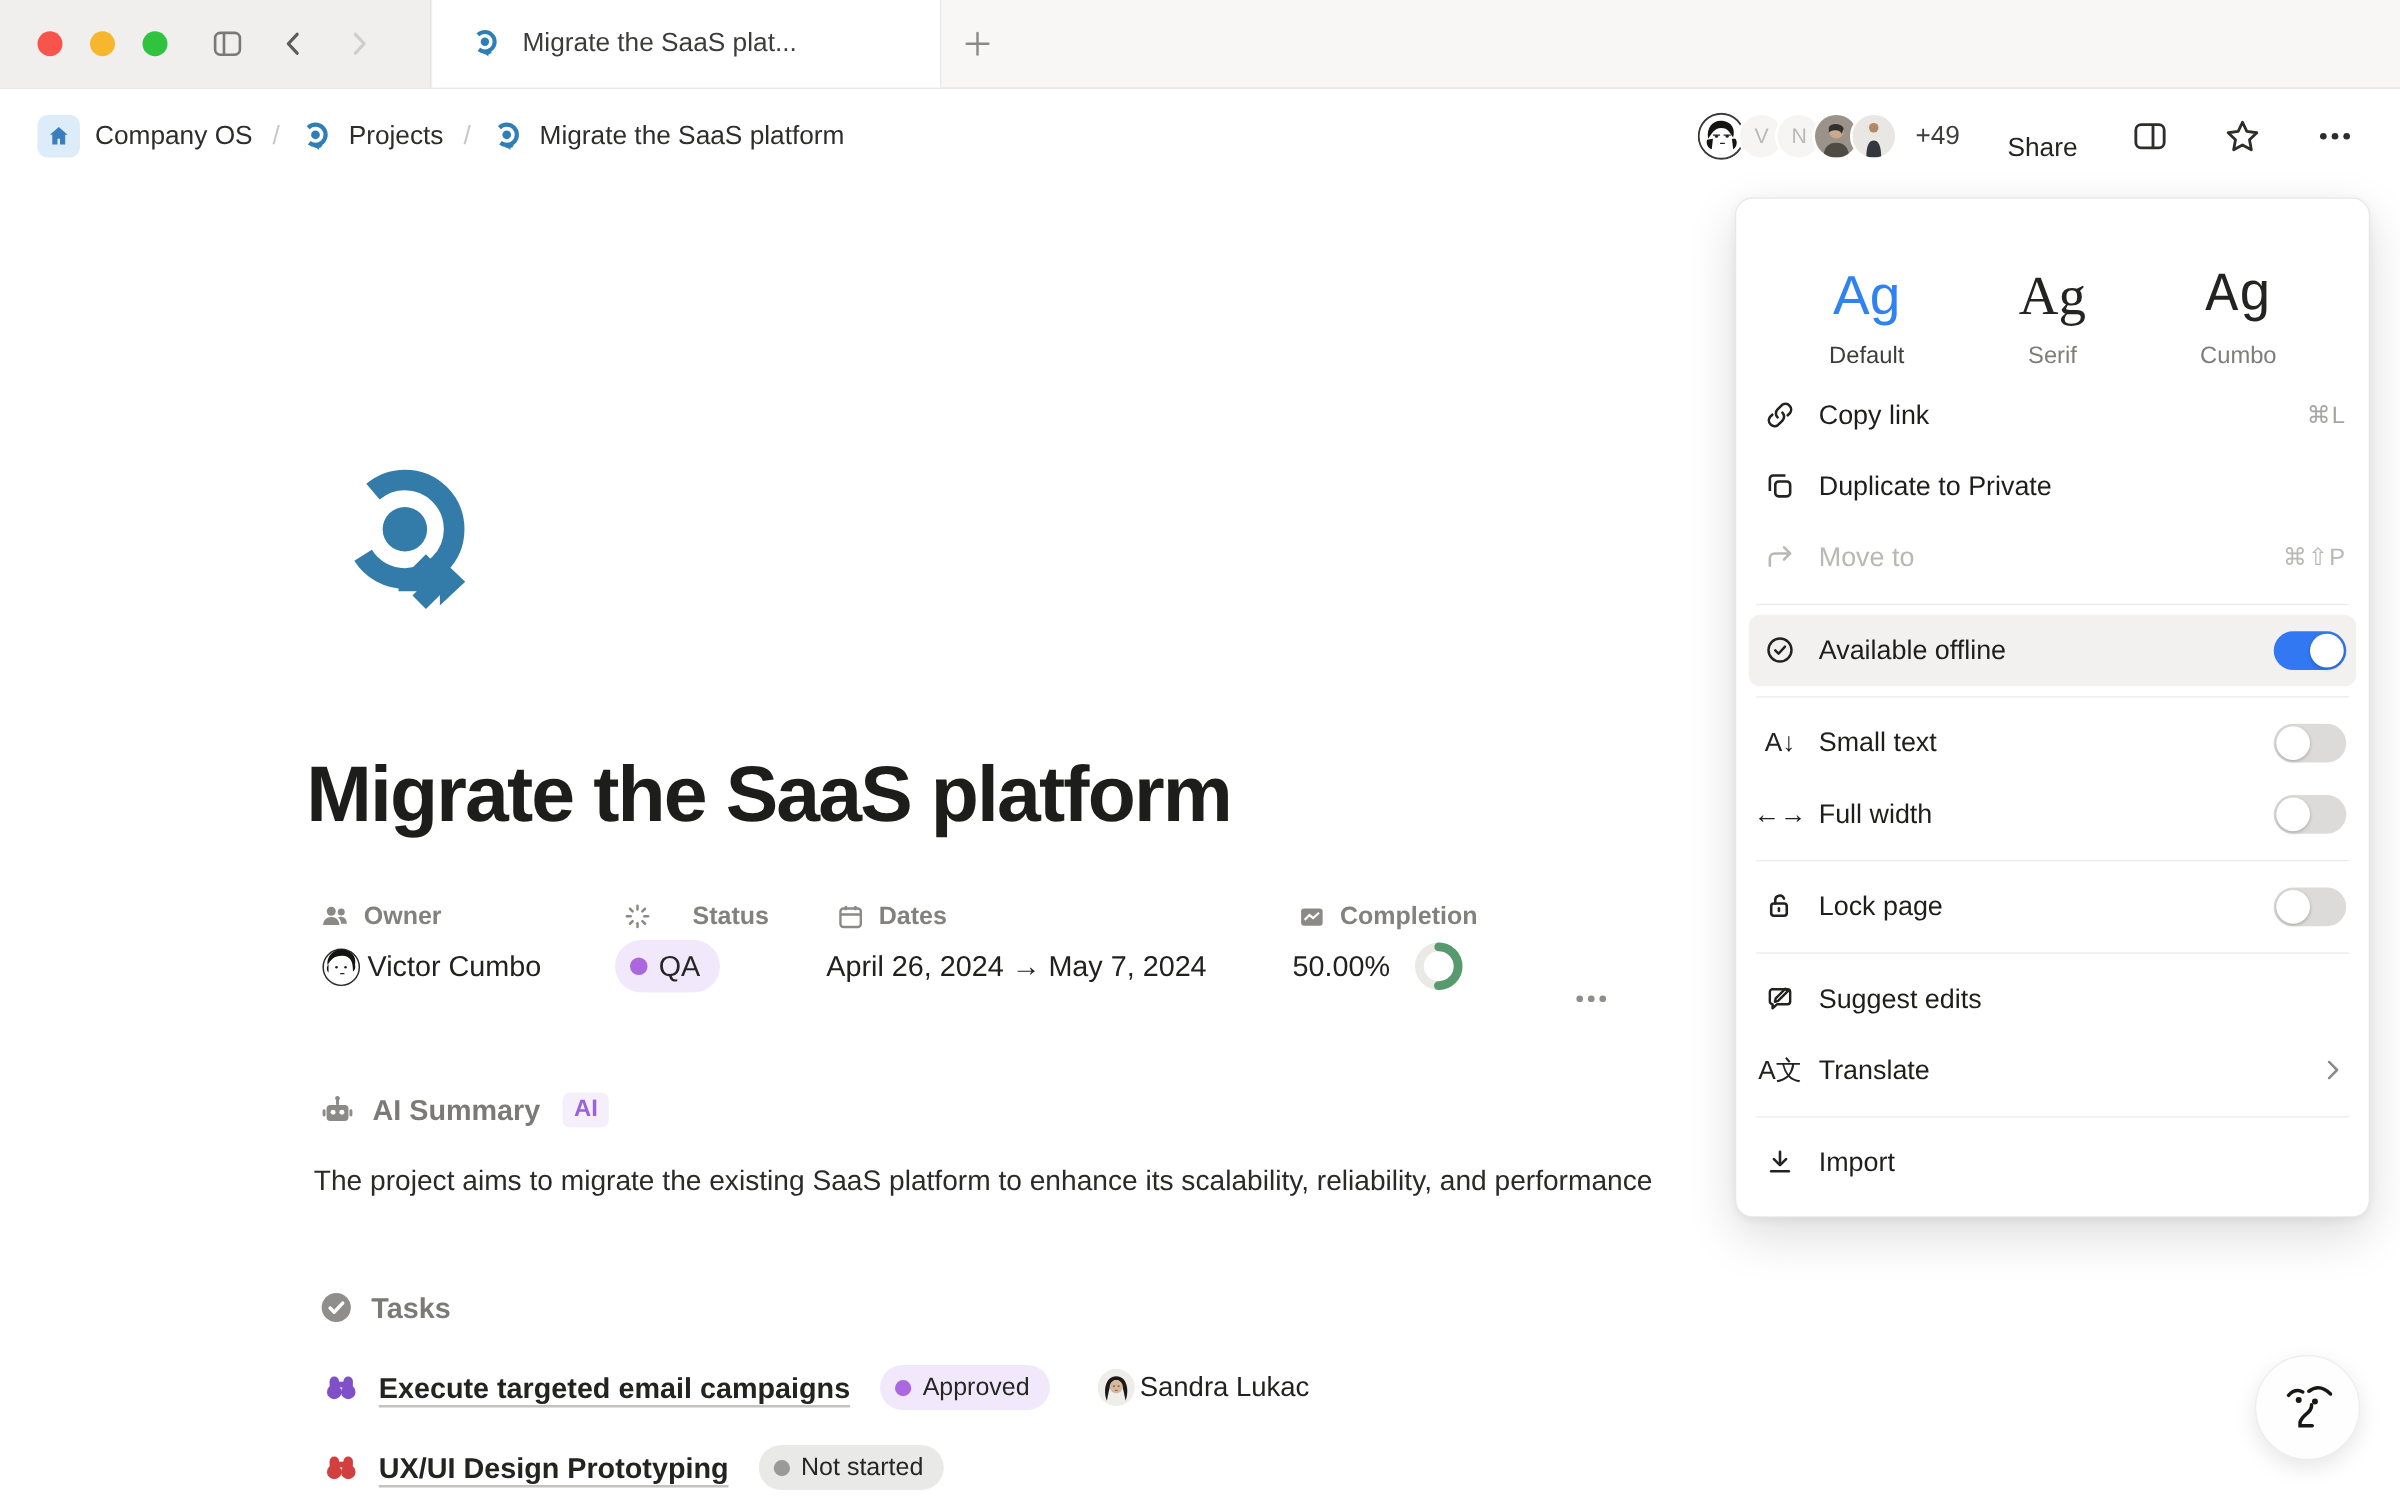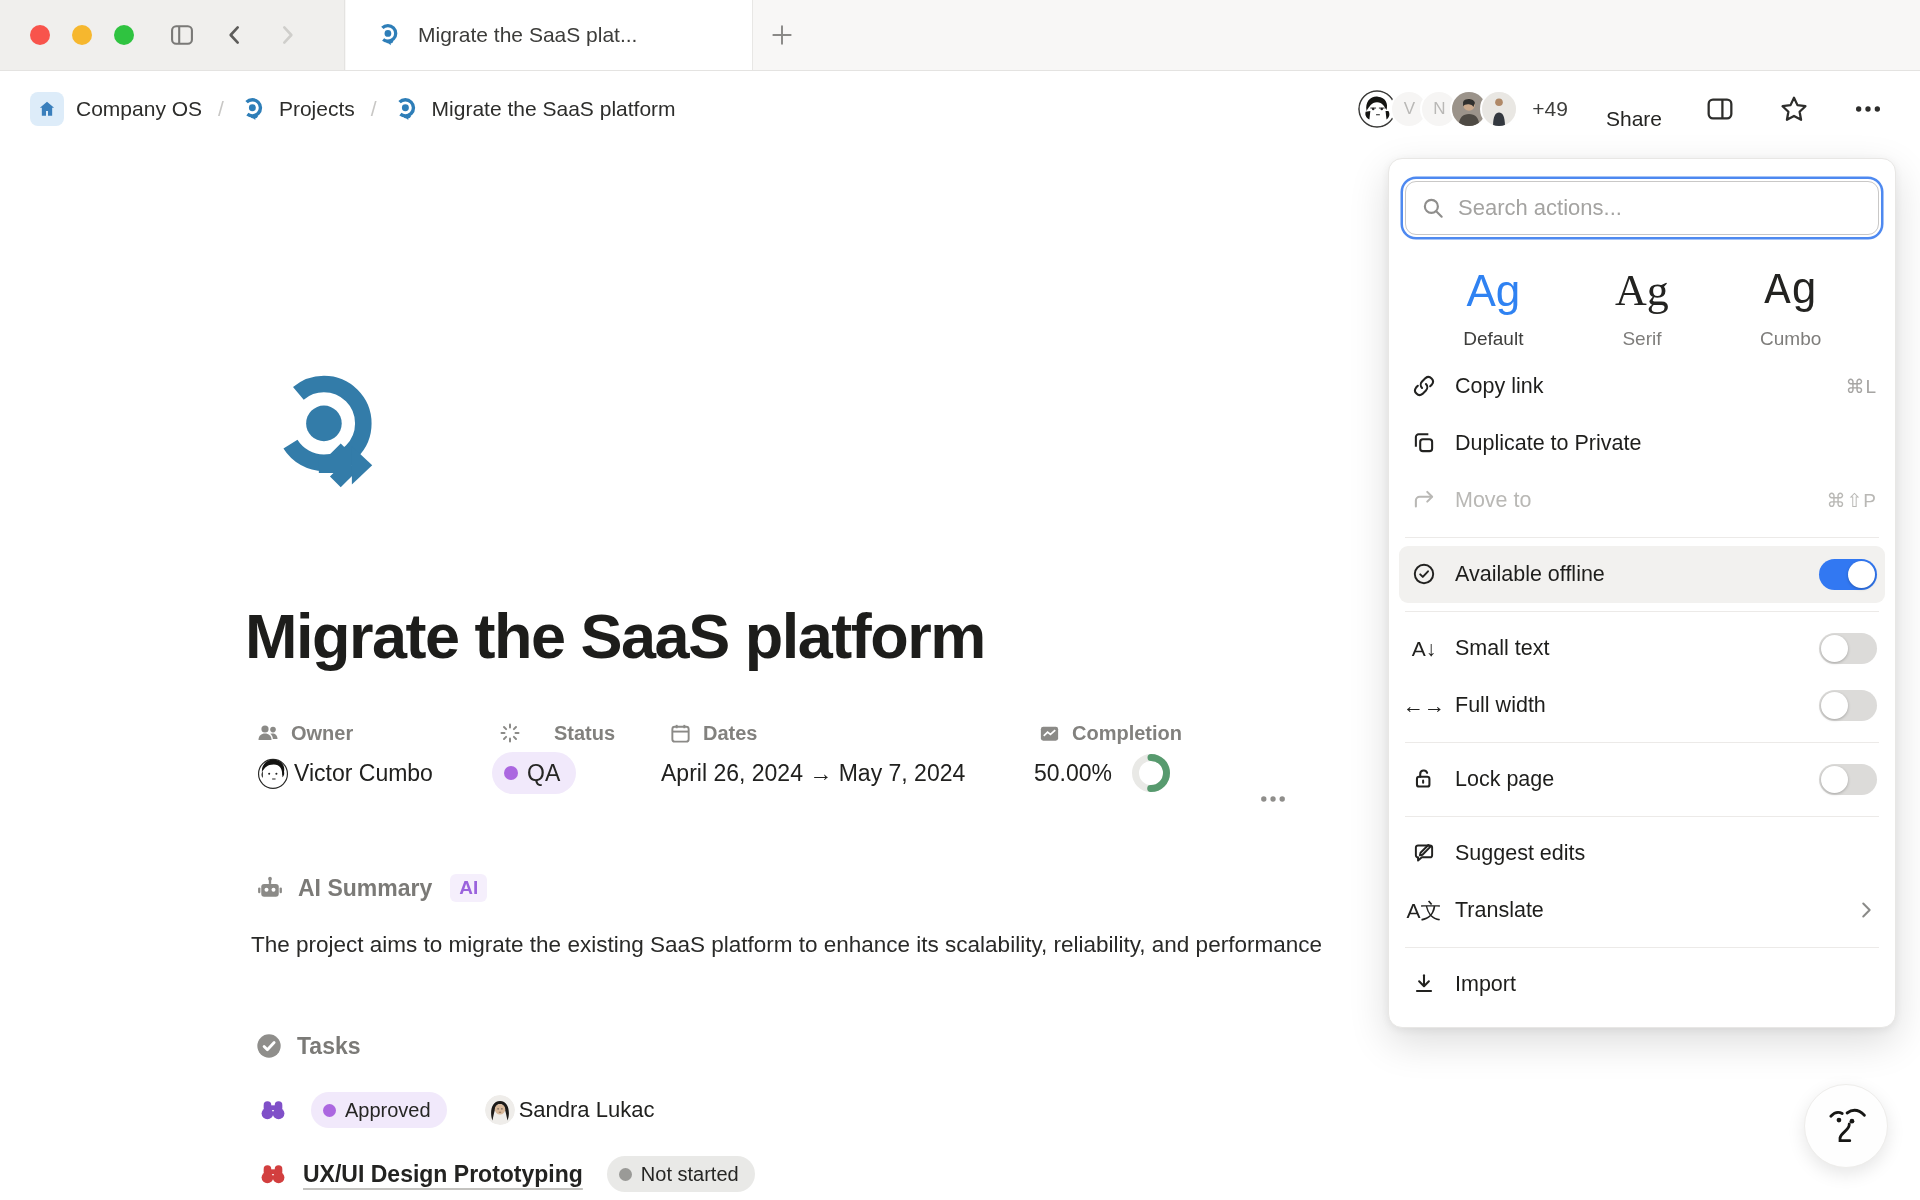--- a/index.html
+++ b/index.html
@@ -376,20 +376,21 @@
 <div class="task-row" style="left:259px; top:1088px;">
   <span>
     <svg width="28" height="28" viewBox="0 0 24 24" fill="#8050c8">
         <rect x="4" y="4.5" width="6.5" height="9" rx="3.2"></rect>
         <rect x="13.5" y="4.5" width="6.5" height="9" rx="3.2"></rect>
         <circle cx="7.2" cy="15" r="5"></circle>
         <circle cx="16.8" cy="15" r="5"></circle>
         <rect x="10" y="8" width="4" height="4"></rect>
       </svg>
   </span>
+  <span class="task-title">Execute targeted email campaigns</span>
   <span class="pill pill-purple task-pill" style="margin-left:8px;">
     <span class="dot" style="width:13px;height:13px;"></span>
     <span>Approved</span>
   </span>
   <span class="task-assignee">
     <span class="avatar-sm">
       <svg width="30" height="30" viewBox="0 0 40 40">
           <circle cx="20" cy="20" r="20" fill="#efedea"></circle>
           <path d="M10 34 C6 24 8 8 20 8 C32 8 34 24 30 34 C27 20 26 12 20 12 C14 12 13 20 10 34 Z" fill="#1c1a18"></path>
           <circle cx="20" cy="19" r="7" fill="#d8b89a"></circle>
@@ -412,29 +413,20 @@
       </svg>
   </span>
   <span class="task-title">UX/UI Design Prototyping</span>
   <span class="pill pill-gray task-pill" style="margin-left:8px;">
     <span class="dot" style="width:13px;height:13px;"></span>
     <span>Not started</span>
   </span>
 </div>
 
 <div class="menu">
-  <div class="search-wrap">
-    <span class="search-icon">
-      <svg width="26" height="26" viewBox="0 0 24 24" fill="none" stroke="#8f8e8c" stroke-width="2" stroke-linecap="round">
-          <circle cx="10.5" cy="10.5" r="6"></circle>
-          <line x1="15.2" y1="15.2" x2="20" y2="20"></line>
-        </svg>
-    </span>
-    <input class="search-input" type="text" placeholder="Search actions..." style="">
-  </div>
 
   <div class="font-row">
     <div class="font-tile selected">
       <div class="font-sample">Ag</div>
       <div class="font-name">Default</div>
     </div>
     <div class="font-tile ft-serif">
       <div class="font-sample">Ag</div>
       <div class="font-name">Serif</div>
     </div>

